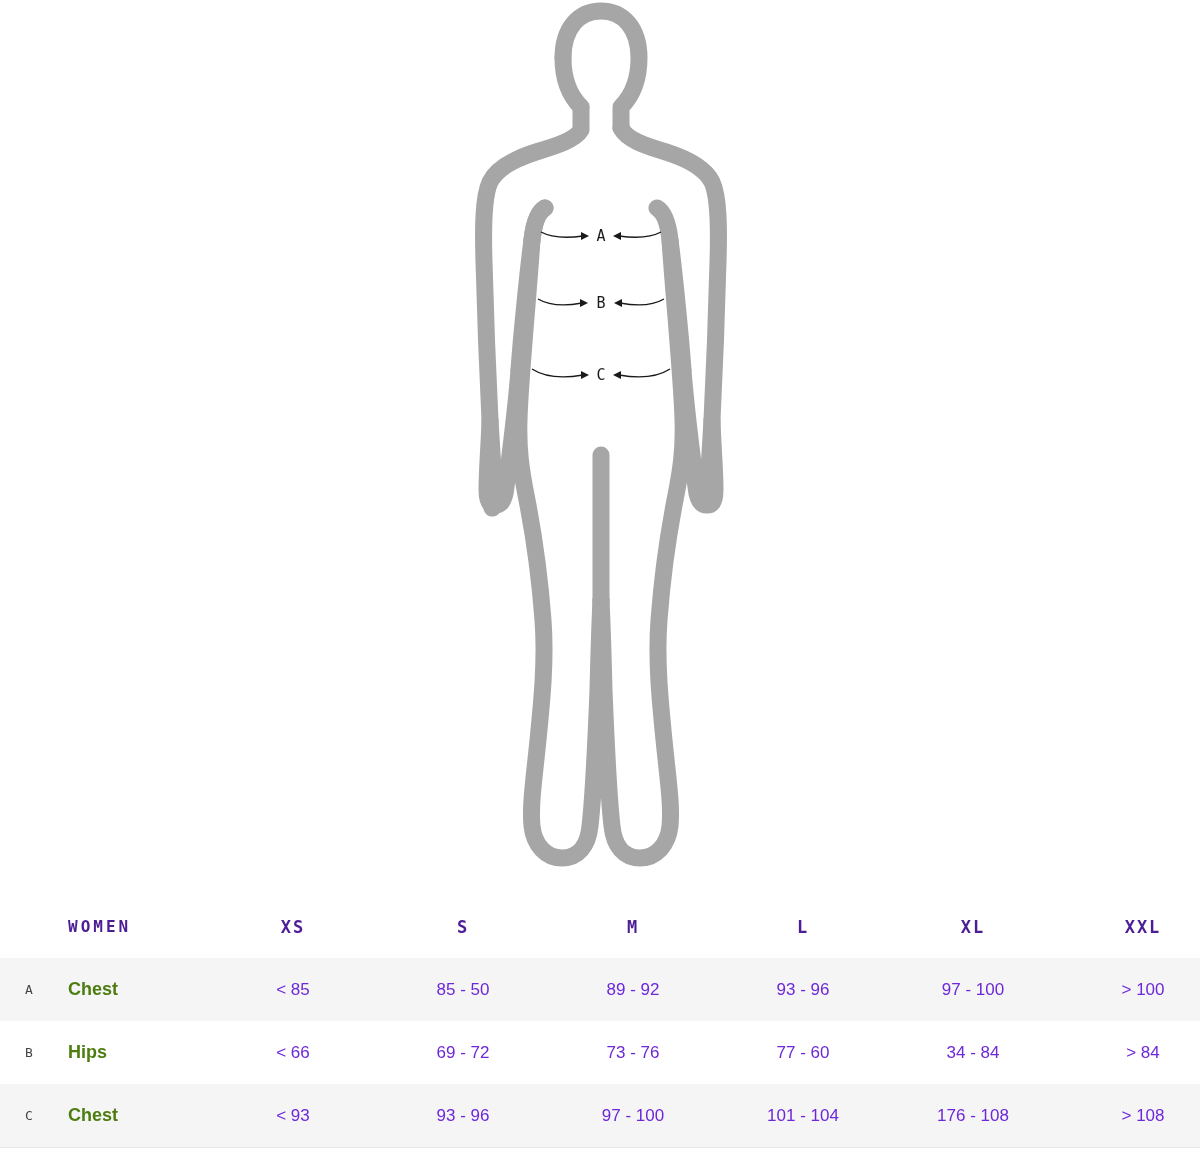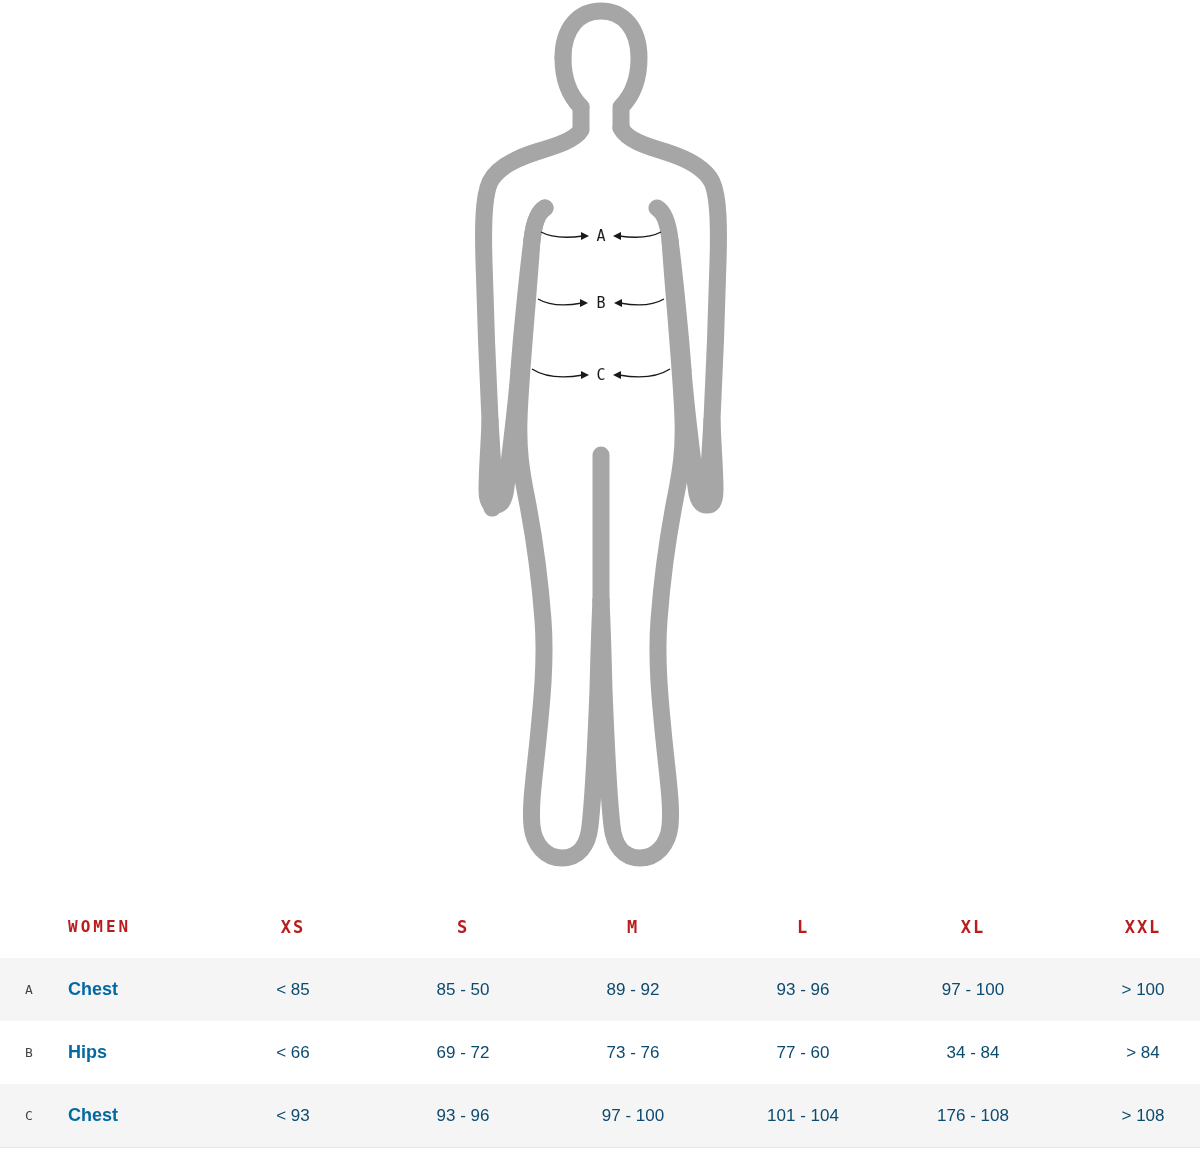--- a/index.html
+++ b/index.html
@@ -49,51 +49,51 @@
   .size-table th, .size-table td {
     height: 63px;
     padding: 0;
     border: none;
   }
   thead th {
     font-size: 17px;
     letter-spacing: 2px;
     font-family: "DejaVu Sans Mono", monospace;
     font-weight: bold;
-    color: #b91c1c;
+    color: #4c1d95;
     text-align: center;
     vertical-align: middle;
     background: #ffffff;
   }
   thead th.th-letter { background: #ffffff; }
   thead th.th-group {
     text-align: left;
     padding-left: 10px;
     letter-spacing: 3px;
     font-size: 16px;
   }
   tbody tr.alt { background: #f5f5f5; }
   tbody tr { background: #ffffff; }
   tbody td {
     font-size: 17px;
-    color: #0c4a6e;
+    color: #6d28d9;
     text-align: center;
     vertical-align: middle;
     border-top: 1px solid #e6e6e6;
   }
   tbody td.td-letter {
     font-family: "DejaVu Sans Mono", monospace;
     font-size: 13px;
     color: #444444;
     text-align: center;
   }
   tbody td.td-name {
     font-weight: bold;
     font-size: 18px;
-    color: #0369a1;
+    color: #4d7c0f;
     text-align: left;
     padding-left: 10px;
   }
   tbody tr:last-child td { border-bottom: 1px solid #e6e6e6; }
 </style>
 </head>
 <body>
 
 <div class="page">
 

